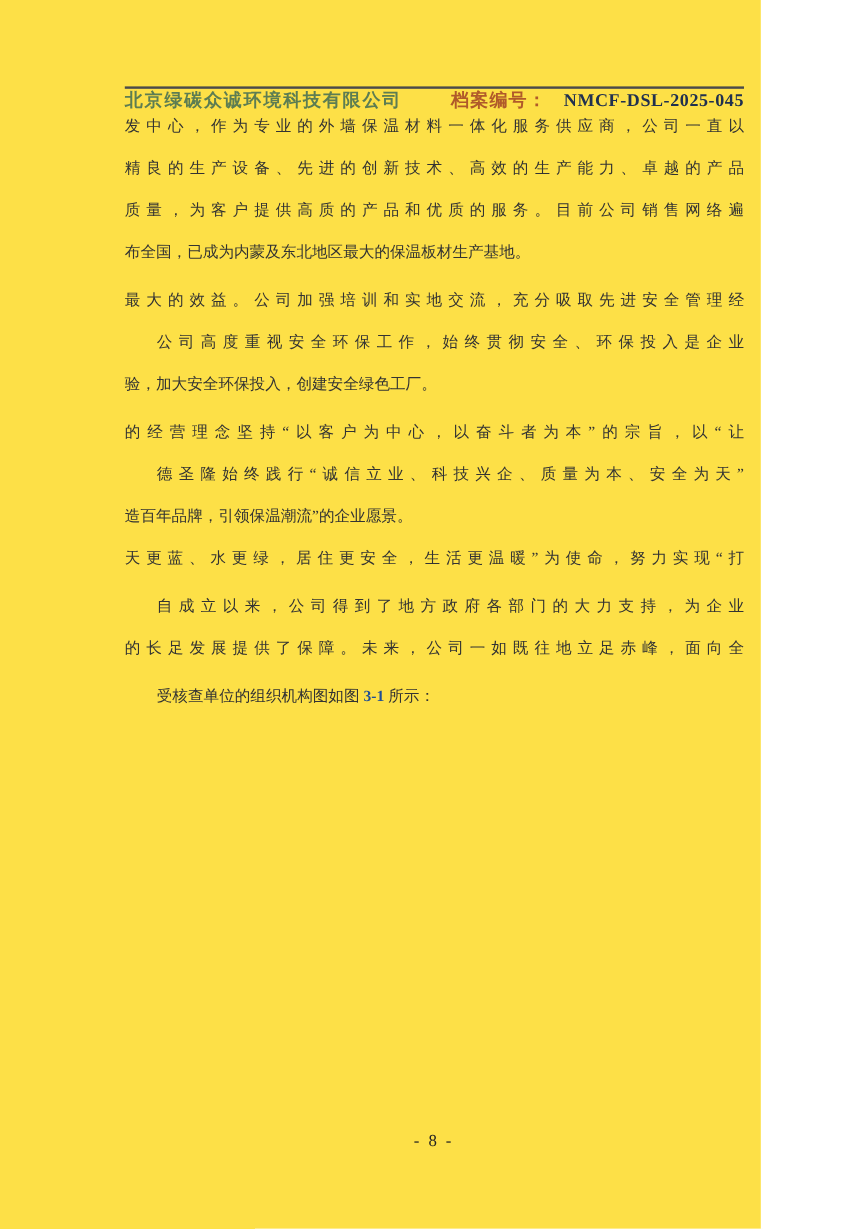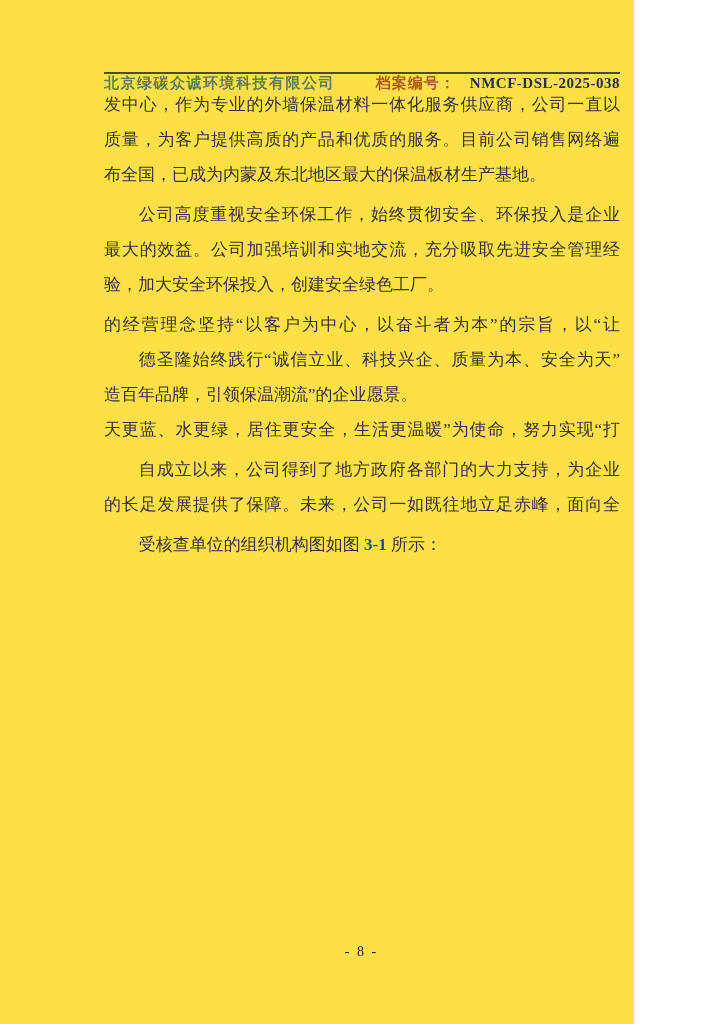--- a/index.html
+++ b/index.html
@@ -60,21 +60,21 @@
     position: absolute;
     left: 104px;
     top: 87px;
     width: 516px;
     color: var(--body-text, #333333);
   }
   .para {
     margin: 0 0 5px 0;
   }
   .line {
-    font-size: 17px;
+    font-size: 13px;
     line-height: 35px;
     text-align: justify;
     text-align-last: justify;
     text-justify: inter-character;
     white-space: normal;
   }
   .line.last {
     text-align-last: left;
   }
   .line.indent {
@@ -99,35 +99,36 @@
 </style>
 </head>
 <body>
 
 <div class="page">
 
   <header class="page-header">
     <span class="company-name">北京绿碳众诚环境科技有限公司</span>
     <span class="header-right">
       <span class="file-label">档案编号：</span>
-      <span class="file-number">NMCF-DSL-2025-038</span>
+      <span class="file-number">NMCF-DSL-2025-045</span>
     </span>
   </header>
   <div class="header-rule"></div>
 
   <main class="doc-body">
     <div id="paragraphs">
         <div class="para">
           <div class="line">发中心，作为专业的外墙保温材料一体化服务供应商，公司一直以</div>
+          <div class="line">精良的生产设备、先进的创新技术、高效的生产能力、卓越的产品</div>
           <div class="line">质量，为客户提供高质的产品和优质的服务。目前公司销售网络遍</div>
           <div class="line last">布全国，已成为内蒙及东北地区最大的保温板材生产基地。</div>
         </div>
         <div class="para">
+          <div class="line">最大的效益。公司加强培训和实地交流，充分吸取先进安全管理经</div>
           <div class="line indent">公司高度重视安全环保工作，始终贯彻安全、环保投入是企业</div>
-          <div class="line">最大的效益。公司加强培训和实地交流，充分吸取先进安全管理经</div>
           <div class="line last">验，加大安全环保投入，创建安全绿色工厂。</div>
         </div>
         <div class="para">
           <div class="line">的经营理念坚持“以客户为中心，以奋斗者为本”的宗旨，以“让</div>
           <div class="line indent">德圣隆始终践行“诚信立业、科技兴企、质量为本、安全为天”</div>
           <div class="line last">造百年品牌，引领保温潮流”的企业愿景。</div>
           <div class="line">天更蓝、水更绿，居住更安全，生活更温暖”为使命，努力实现“打</div>
         </div>
         <div class="para">
           <div class="line indent">自成立以来，公司得到了地方政府各部门的大力支持，为企业</div>

